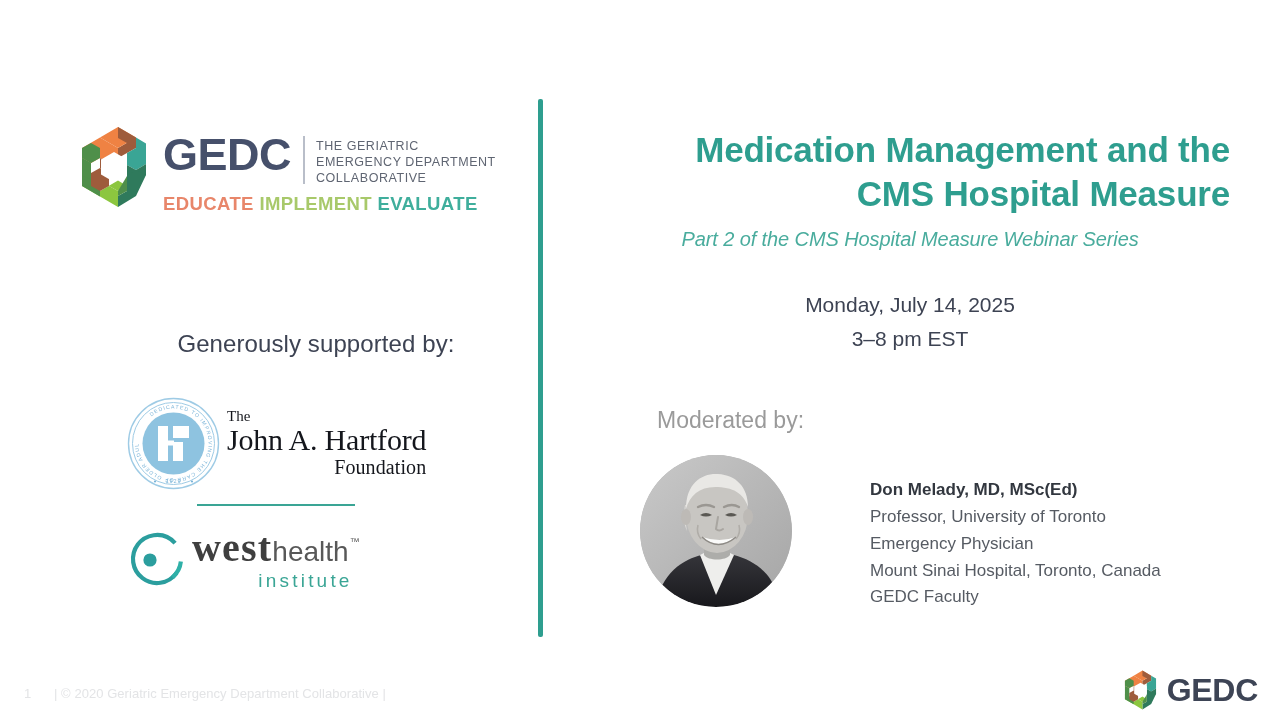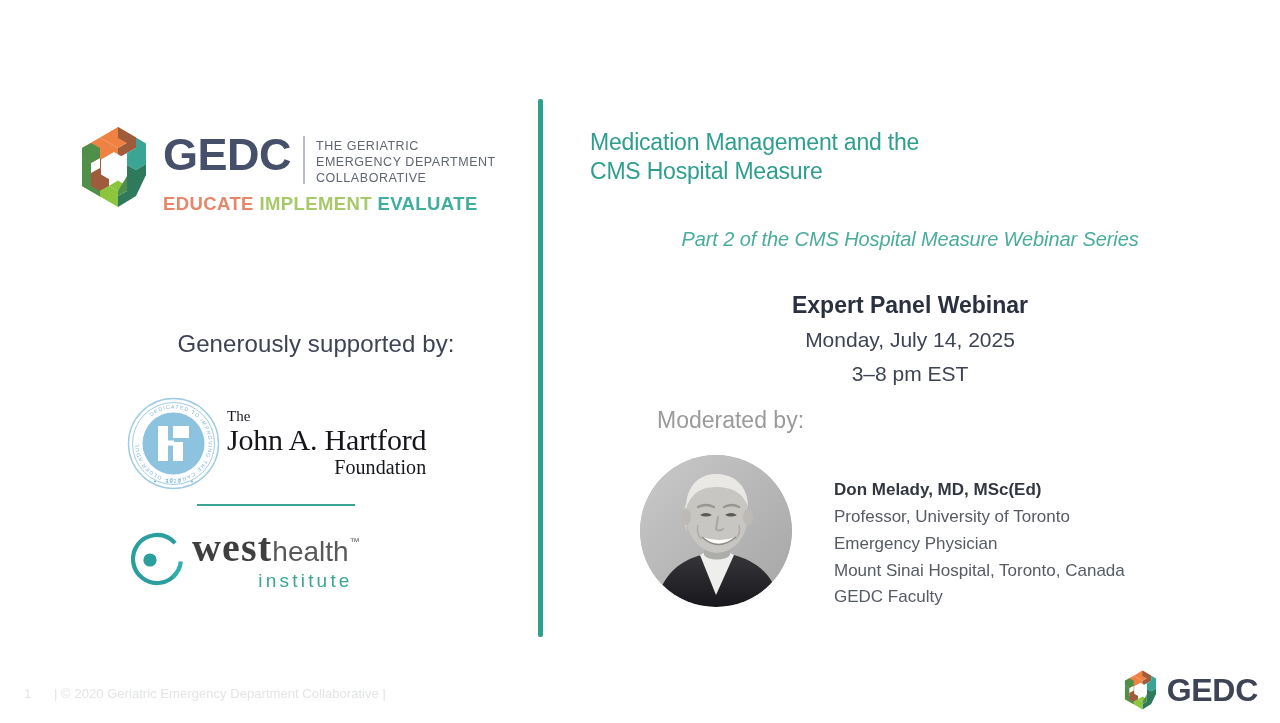--- a/index.html
+++ b/index.html
@@ -161,23 +161,23 @@
   
   .right-col {
     position: absolute;
     left: 560px; top: 0;
     width: 700px; height: 723px;
   }
   .title {
     position: absolute;
     left: 30px; top: 128px;
     width: 640px;
-    text-align: left;
-    font-size: 23px;
-    font-weight: normal;
+    text-align: right;
+    font-size: 35px;
+    font-weight: bold;
     color: #2e9e8f;
     line-height: 1.27;
     letter-spacing: -0.2px;
   }
   .subtitle {
     position: absolute;
     left: 30px; top: 228px;
     width: 640px;
     text-align: center;
     font-size: 20px;
@@ -210,21 +210,21 @@
   .moderated-label {
     position: absolute;
     left: 97px; top: 407px;
     font-size: 23px;
     color: #9a9a9a;
   }
 
   .speaker {
     position: absolute;
     left: 80px; top: 455px;
-    display: flex; align-items: flex-start;
+    display: flex; align-items: flex-start; gap: 36px;
   }
   .headshot {
     width: 152px; height: 152px;
     border-radius: 50%;
     overflow: hidden;
     flex: 0 0 auto;
     background: #b4b4b4;
     position: relative;
   }
   .headshot svg { display: block; }
@@ -387,21 +387,20 @@
   <div class="right-col">
 
     <div class="title">
       <div>Medication Management and the</div>
       <div>CMS Hospital Measure</div>
     </div>
 
     <div class="subtitle">Part 2 of the CMS Hospital Measure Webinar Series</div>
 
     <div class="event-block">
-      <div class="ev-head">Expert Panel Webinar</div>
       <div class="ev-date">Monday, July 14, 2025</div>
       <div class="ev-time">3–8 pm EST</div>
     </div>
 
     <div class="moderated-label">Moderated by:</div>
 
     <div class="speaker">
       <div class="headshot">
         <svg width="152" height="152" viewBox="0 0 152 152">
           <defs>

